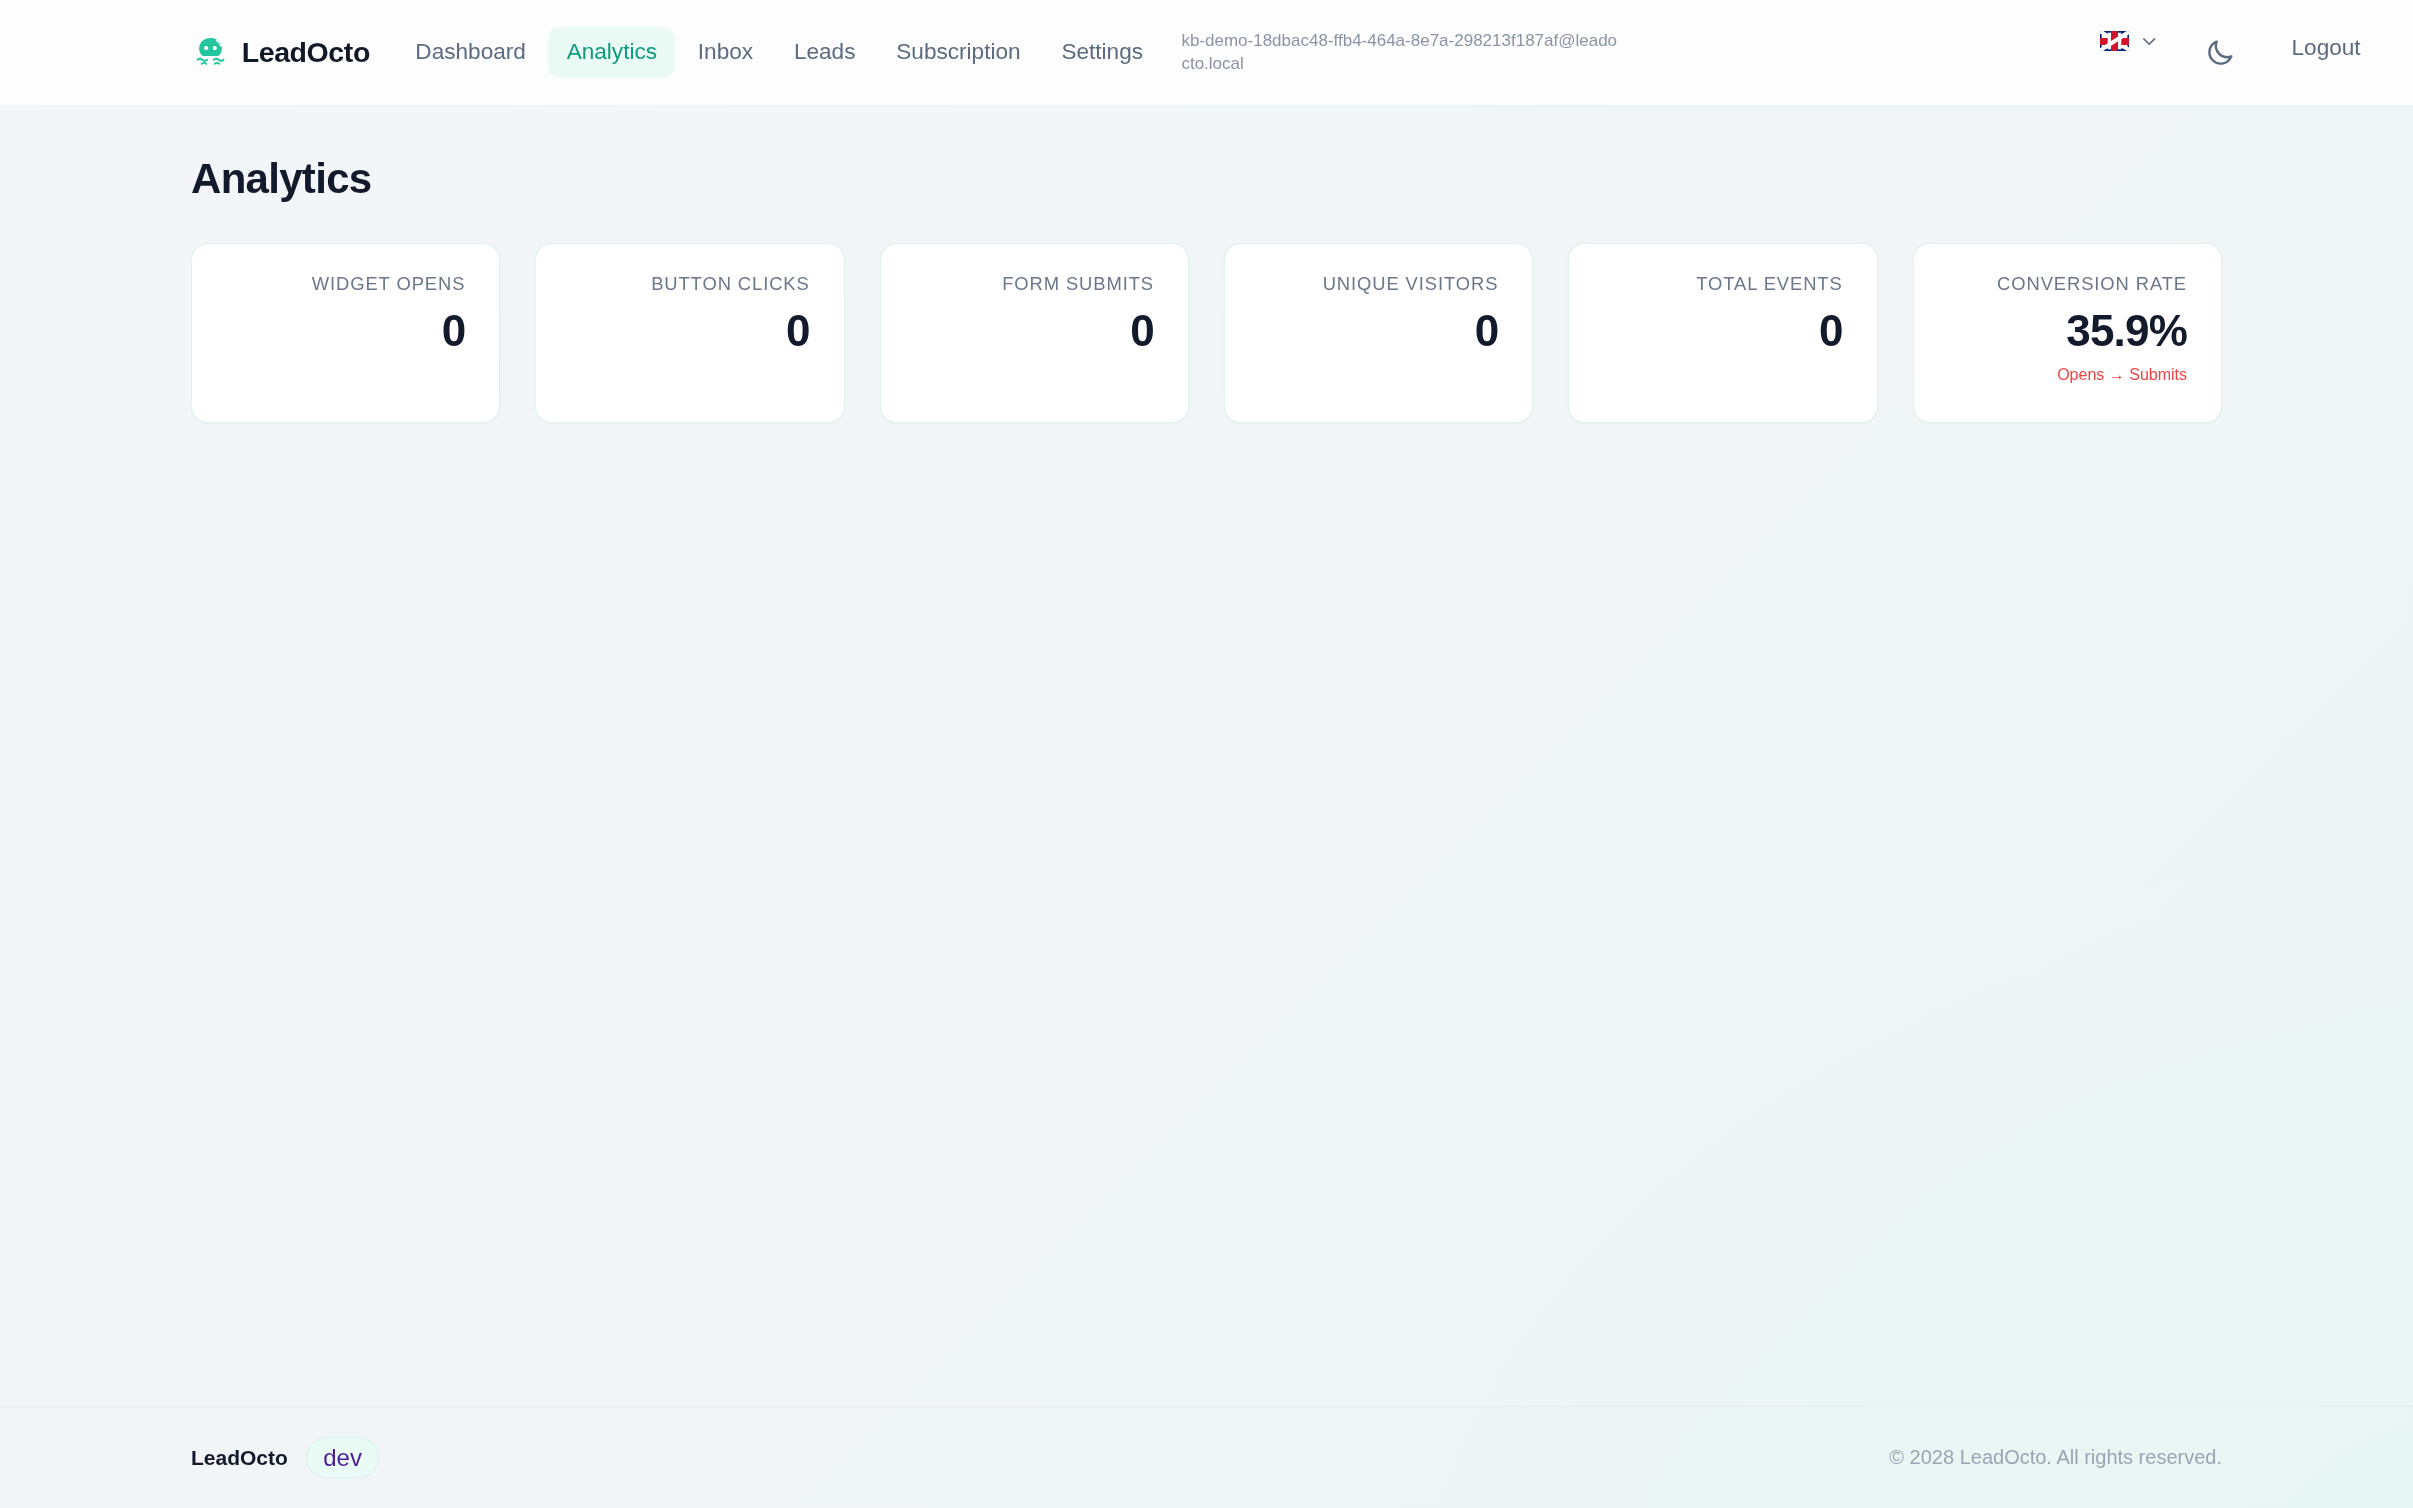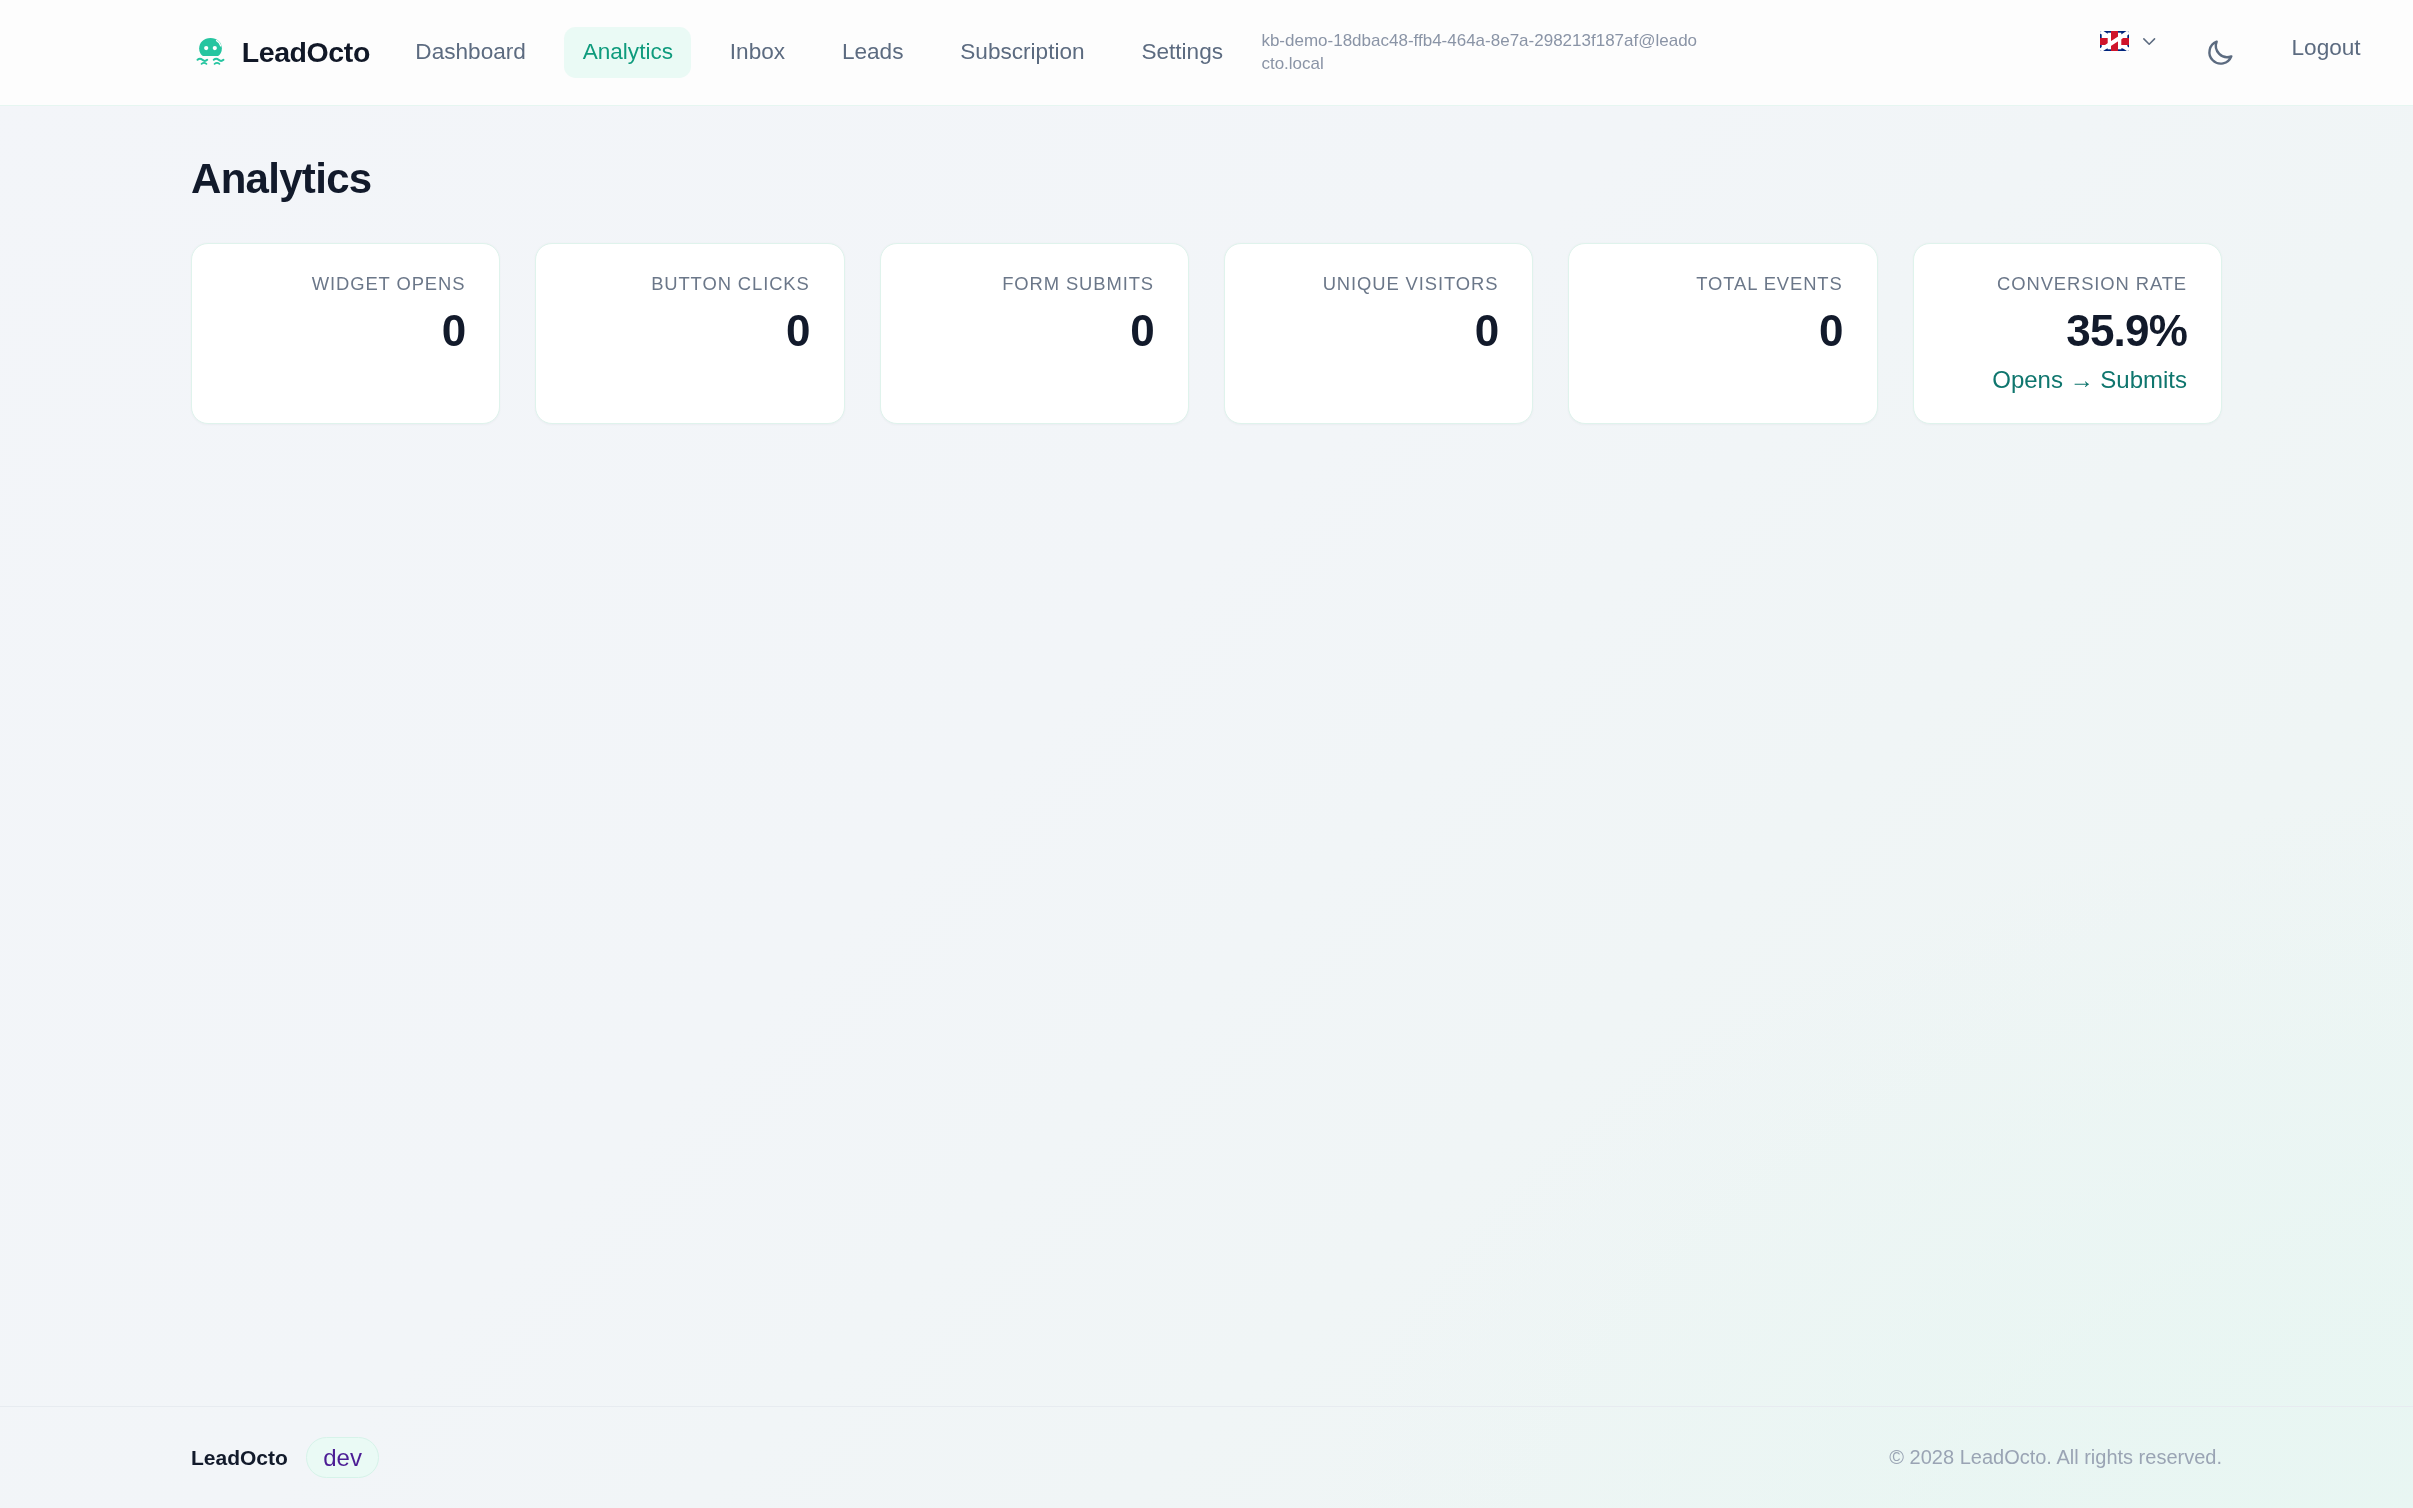--- a/index.html
+++ b/index.html
@@ -59,21 +59,21 @@
     font-size: 28.5px;
     font-weight: bold;
     color: #111827;
     letter-spacing: -0.4px;
     white-space: nowrap;
   }
 
   .nav {
     display: flex;
     align-items: center;
-    gap: 20px;
+    gap: 4px;
     flex: 0 0 auto;
   }
 
   .nav-item {
     font-size: 22.6px;
     color: #5c6b80;
     padding: 12.6px 18.4px;
     border-radius: 11.7px;
     white-space: nowrap;
     cursor: pointer;
@@ -240,22 +240,22 @@
   .stat-value {
     font-size: 44px;
     font-weight: bold;
     color: #121a2b;
     margin-top: 13.4px;
     letter-spacing: -0.8px;
     line-height: 1.05;
   }
 
   .stat-sub {
-    font-size: 24px;
-    color: #0f766e;
+    font-size: 16px;
+    color: #ef4444;
     margin-top: 11.7px;
     white-space: nowrap;
   }
 
   
   .footer {
     flex: 0 0 auto;
     height: 102px;
     border-top: 1.7px solid #e7ebf0;
     display: flex;

